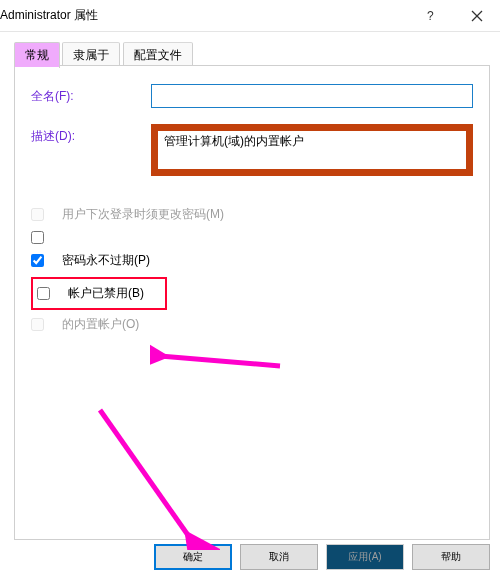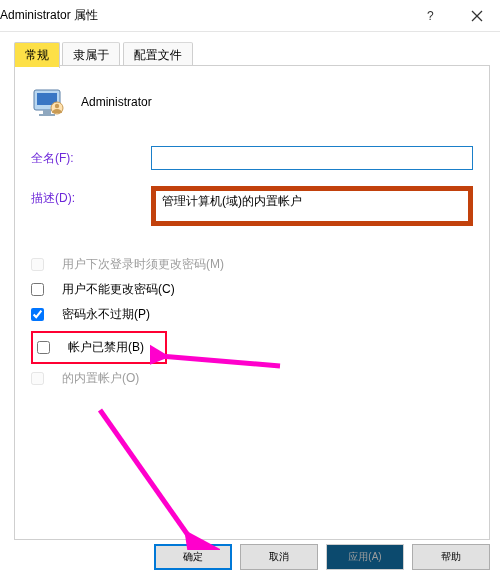--- a/index.html
+++ b/index.html
@@ -53,21 +53,21 @@
     border: 1px solid #cfcfcf;
     border-bottom: none;
     background: #fff;
     position: relative;
     margin-right: -1px;
     color: #000;
     border-radius: 2px 2px 0 0;
   }
   .tab.active {
     z-index: 2;
-    background: #fde047;
+    background: #f0abfc;
   }
   .tab.active::after {
     content: "";
     position: absolute;
     left: 0; right: 0; bottom: -1px;
     height: 2px;
     background: #fff;
   }
   .tab.inactive {
     background: #f9f9f9;
@@ -111,22 +111,22 @@
     flex: 1;
     height: 24px;
     border: 1px solid #1a7fc9;
     padding: 2px 6px;
     font-family: inherit;
     font-size: 12px;
     outline: none;
   }
   .text-area {
     flex: 1;
-    height: 40px;
-    border: 5px solid #c2410c;
+    height: 52px;
+    border: 7px solid #c2410c;
     padding: 2px 6px;
     font-family: inherit;
     font-size: 12px;
     resize: none;
     outline: none;
   }
   .check-row {
     display: flex;
     align-items: center;
     margin-bottom: 8px;
@@ -197,55 +197,40 @@
 </div>
 
 <div class="tabs-strip">
   <span class="tab active">常规</span>
   <span class="tab inactive">隶属于</span>
   <span class="tab inactive">配置文件</span>
 </div>
 
 <div class="panel">
 
-  <div class="user-header">
-    <span class="user-icon">
-      <svg viewBox="0 0 36 36">
-        <rect x="3" y="6" width="26" height="20" rx="2" fill="#b9d7f1" stroke="#5a7fa6"></rect>
-        <rect x="6" y="9" width="20" height="12" fill="#3976c4"></rect>
-        <rect x="12" y="26" width="8" height="4" fill="#8fa8bf"></rect>
-        <rect x="8" y="30" width="16" height="2" fill="#8fa8bf"></rect>
-        <circle cx="26" cy="24" r="6" fill="#ffe2b0" stroke="#c99b55"></circle>
-        <circle cx="26" cy="22" r="2.2" fill="#c99b55"></circle>
-        <path d="M21 29a5 4 0 0 1 10 0z" fill="#c99b55"></path>
-      </svg>
-    </span>
-    <span class="user-name">Administrator</span>
-  </div>
 
   <div class="form-row">
     <span class="form-label">全名(F):</span>
     <input class="text-input" type="text" value="" style="">
   </div>
 
   <div class="form-row">
     <span class="form-label">描述(D):</span>
     <textarea class="text-area" style="">管理计算机(域)的内置帐户</textarea>
   </div>
 
   <div style="height:14px"></div>
 
   <label class="check-row disabled">
     <input type="checkbox" disabled="" style="">
     <span>用户下次登录时须更改密码(M)</span>
   </label>
 
   <label class="check-row">
     <input type="checkbox" style="">
-    <span>用户不能更改密码(C)</span>
   </label>
 
   <label class="check-row">
     <input type="checkbox" checked="" style="">
     <span>密码永不过期(P)</span>
   </label>
 
   <div class="highlight-box">
     <label class="check-row" style="margin:0">
       <input type="checkbox" style="">

